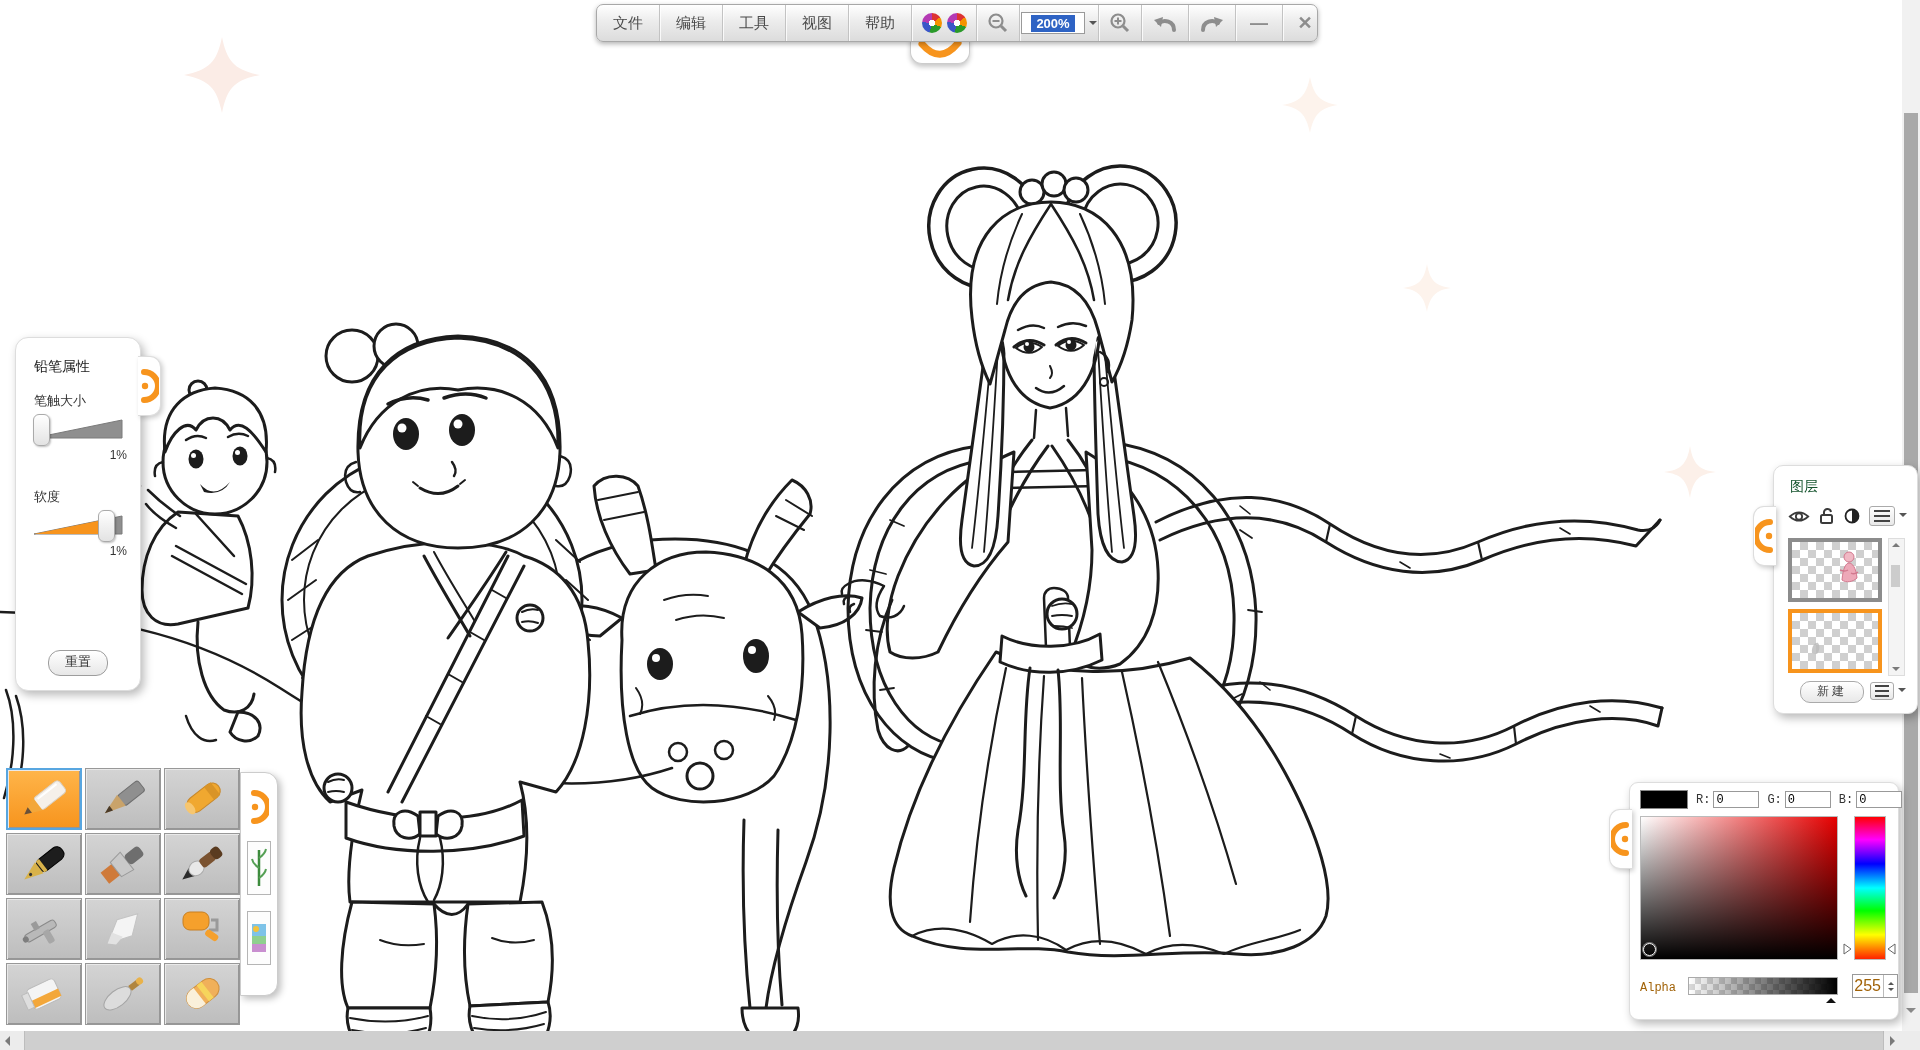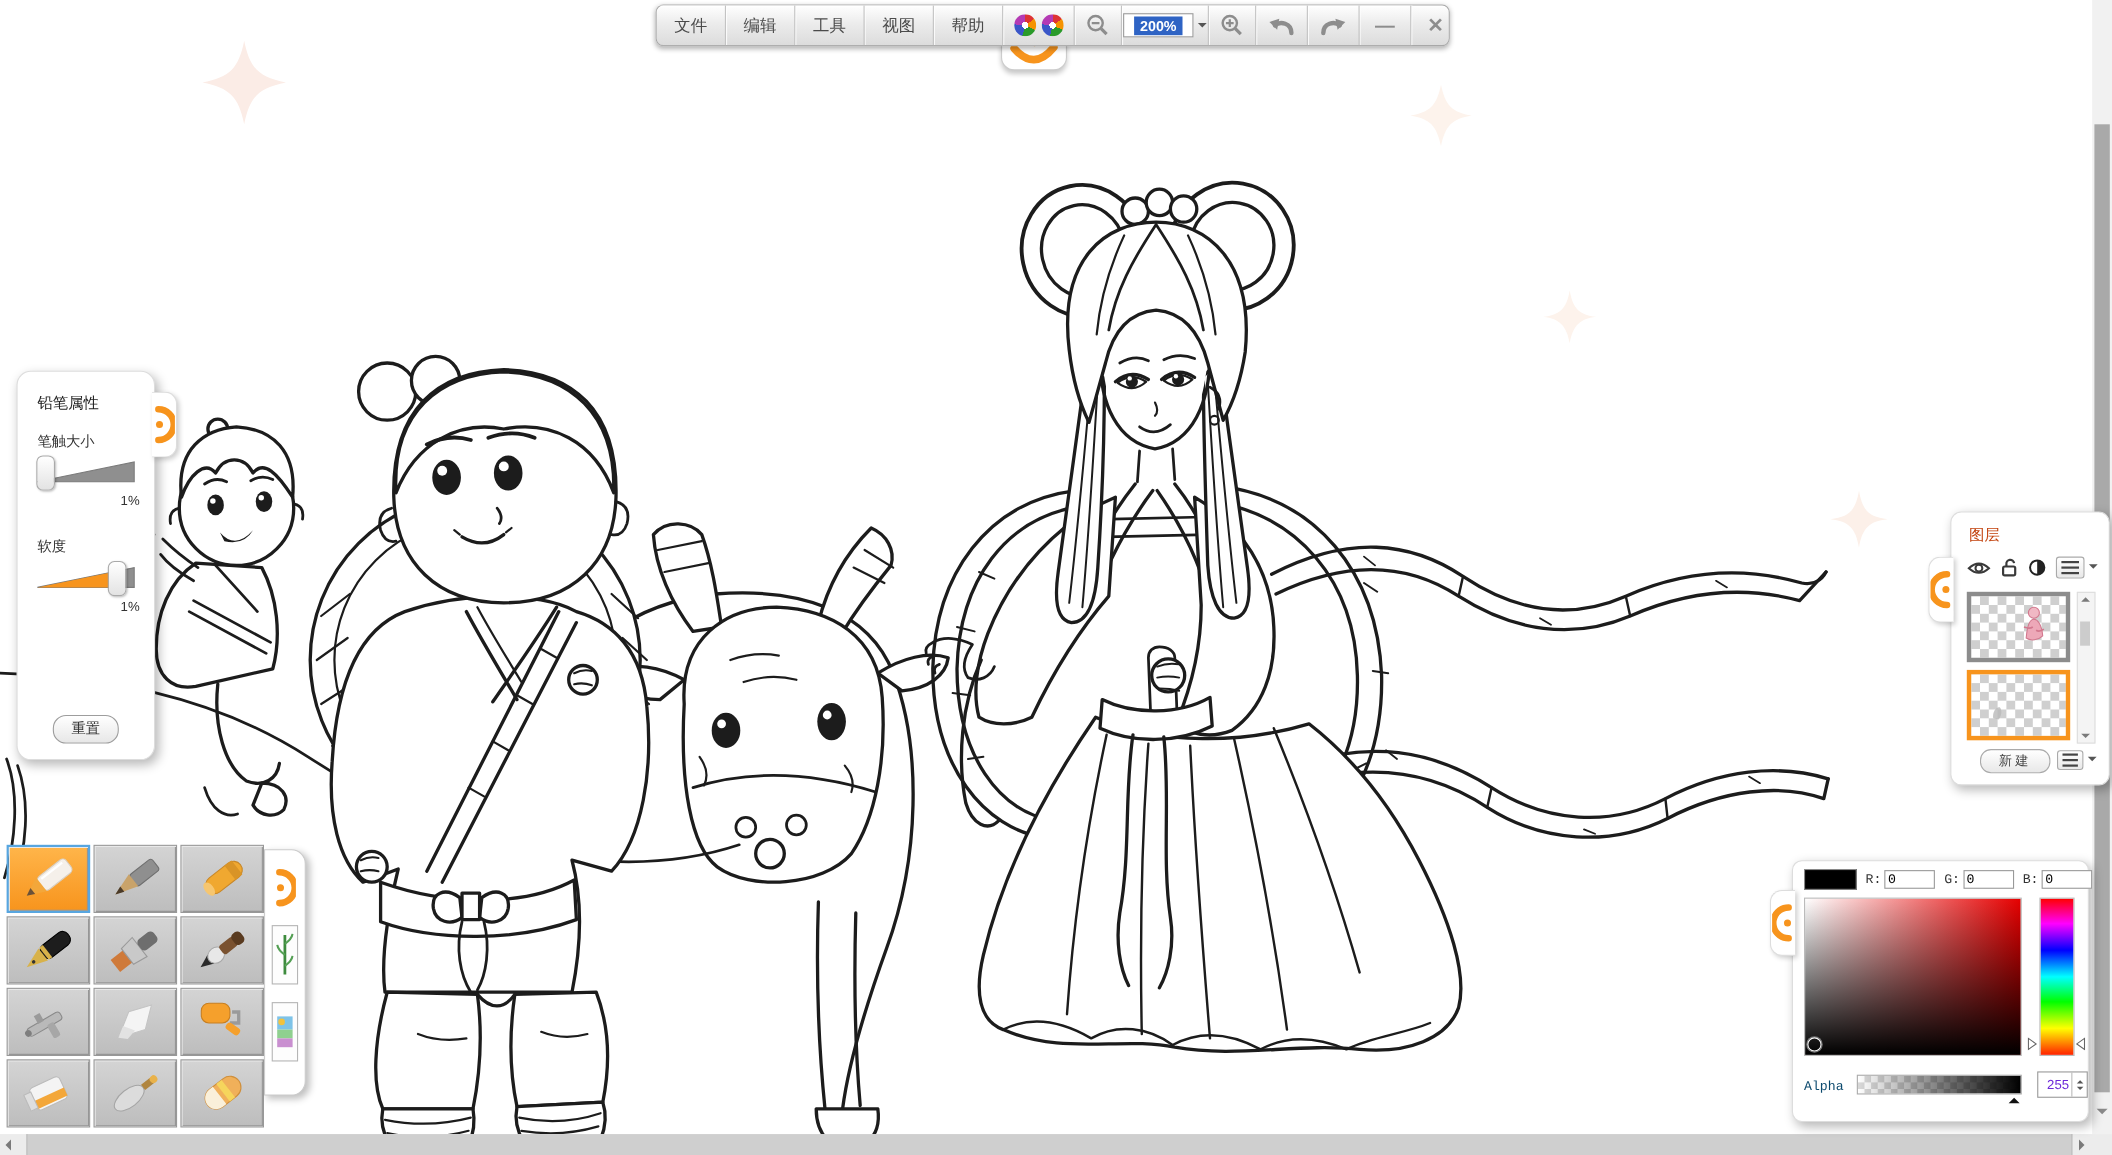--- a/index.html
+++ b/index.html
@@ -48,21 +48,21 @@
 
   
   #tool-grid{position:absolute;left:6px;top:768px;display:grid;grid-template-columns:repeat(3,76px);grid-auto-rows:62px;gap:3px;z-index:10;}
   .tool{background:linear-gradient(#d4d4d4,#bdbdbd);border:1px solid #989898;box-shadow:inset 1px 1px 0 #e9e9e9, inset -1px -1px 0 #969696;display:flex;align-items:center;justify-content:center;}
   .tool.selected{background:linear-gradient(#ffb54a,#f7941d);border:2px solid #58a6e0;}
   #palette-tab{position:absolute;left:240px;top:772px;width:36px;height:222px;background:#fff;border:1px solid #ccc;border-radius:0 13px 13px 0;box-shadow:3px 3px 7px rgba(0,0,0,.25);z-index:9;display:flex;flex-direction:column;align-items:center;}
   .mini-thumb{width:22px;height:52px;border:1px solid #b5b5b5;background:#fdfdfd;margin-top:16px;display:flex;align-items:center;justify-content:center;}
 
   
   #layers-panel{left:1773px;top:465px;width:143px;height:247px;border-radius:10px;}
-  .lp-title{margin:12px 0 0 16px;font-size:14px;color:#c2410c;}
+  .lp-title{margin:12px 0 0 16px;font-size:14px;color:#14532d;}
   .lp-icons{position:absolute;left:14px;top:40px;display:flex;align-items:center;gap:9px;}
   .list-btn{width:26px;height:20px;border:1px solid #aaa;border-radius:3px;background:linear-gradient(#fff,#e8e8e8);display:flex;flex-direction:column;justify-content:center;gap:3px;padding:0 4px;box-sizing:border-box;}
   .list-btn i{display:block;height:2px;background:#444;}
   .layer-list{position:absolute;left:14px;top:72px;width:94px;}
   .layer-thumb{width:86px;height:56px;background:conic-gradient(#cfcfcf 0 25%,#fff 0 50%,#cfcfcf 0 75%,#fff 0) 0 0/16px 16px;position:relative;margin-bottom:7px;}
   .layer-thumb.normal{border:4px solid #8c8c8c;}
   .layer-thumb.selected{border:4px solid #f7941d;}
   .lp-scroll{position:absolute;left:114px;top:72px;width:15px;height:136px;background:#f4f4f4;border:1px solid #ddd;}
   .lp-scroll .tri{position:absolute;left:3px;width:0;height:0;border:4px solid transparent;}
   .lp-thumbbar{position:absolute;left:2px;top:26px;width:9px;height:22px;background:#ccc;}
@@ -72,26 +72,26 @@
   
   #color-panel{left:1629px;top:782px;width:268px;height:236px;border-radius:9px;}
   .cp-row{position:absolute;left:10px;top:7px;display:flex;align-items:center;font-family:"Liberation Mono",monospace;font-size:12px;color:#333;}
   .cp-swatch{width:46px;height:17px;background:#000;border:1px solid #888;margin-right:8px;}
   .rgb-input{width:40px;height:15px;border:1px solid #999;font-family:"Liberation Mono",monospace;font-size:12px;padding:0 2px;margin:0 8px 0 3px;}
   .sv-square{position:absolute;left:10px;top:33px;width:196px;height:142px;border:1px solid #bbb;
      background:linear-gradient(to top,#000,rgba(0,0,0,0)),linear-gradient(to right,#fff,#e60000);}
   .sv-cursor{position:absolute;left:2px;bottom:3px;width:11px;height:11px;border:1.6px solid #fff;border-radius:50%;box-shadow:0 0 0 1px #777;}
   .hue-bar{position:absolute;left:224px;top:33px;width:30px;height:142px;border:1px solid #bbb;
      background:linear-gradient(to bottom,#ff0000,#ff00ff 16%,#0000ff 33%,#00ffff 50%,#00ff00 66%,#ffff00 83%,#ff2200 100%);}
-  .alpha-label{position:absolute;left:10px;top:198px;font-family:"Liberation Mono",monospace;font-size:12px;color:#0c4a6e;}
+  .alpha-label{position:absolute;left:10px;top:198px;font-family:"Liberation Mono",monospace;font-size:12px;color:#a16207;}
   .alpha-bar{position:absolute;left:58px;top:194px;width:148px;height:16px;border:1px solid #aaa;
      background:linear-gradient(to right,rgba(0,0,0,0),#000),conic-gradient(#d9d9d9 0 25%,#fff 0 50%,#d9d9d9 0 75%,#fff 0) 0 0/12px 12px;}
   .alpha-marker{position:absolute;left:196px;top:210px;width:0;height:0;border:5px solid transparent;border-bottom-color:#111;}
   .spinner{position:absolute;left:222px;top:191px;width:44px;height:22px;border:1px solid #999;display:flex;align-items:center;}
-  .spinner .val{flex:1;text-align:right;font-size:12px;padding-right:2px;color:#6d28d9;}
+  .spinner .val{flex:1;text-align:right;font-size:16px;padding-right:2px;color:#a16207;}
   .spin-btns{width:13px;height:100%;border-left:1px solid #bbb;display:flex;flex-direction:column;align-items:center;justify-content:center;gap:3px;}
   .spin-btns .tri{width:0;height:0;border:3.5px solid transparent;}
 </style>
 </head>
 <body>
 
 <div id="stage">
 
   <svg id="canvas-svg" width="1920" height="1050" viewBox="0 0 1920 1050">
     <g fill="none" stroke="#1c1c1c" stroke-width="3" stroke-linecap="round" stroke-linejoin="round">

